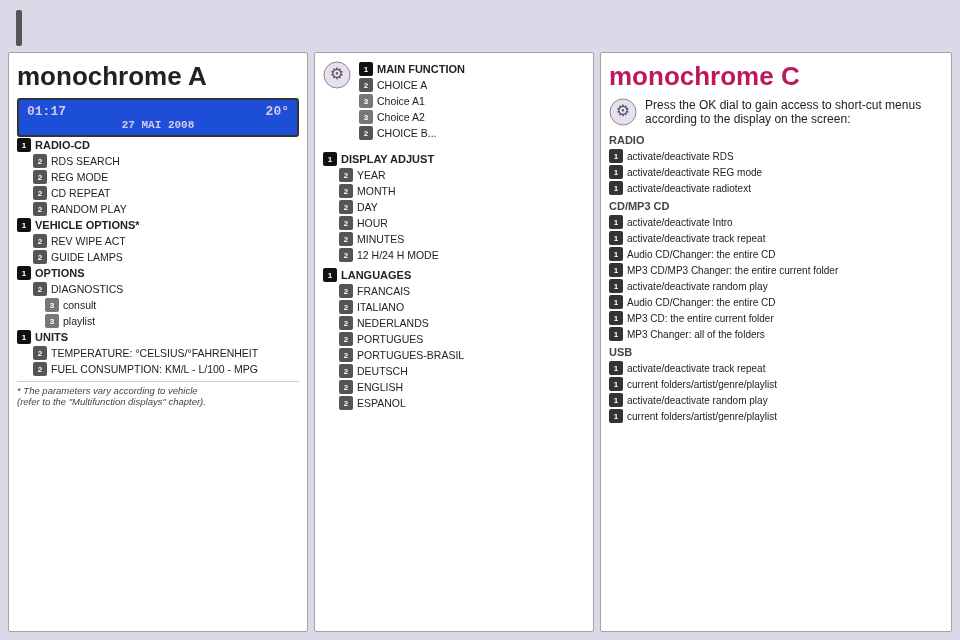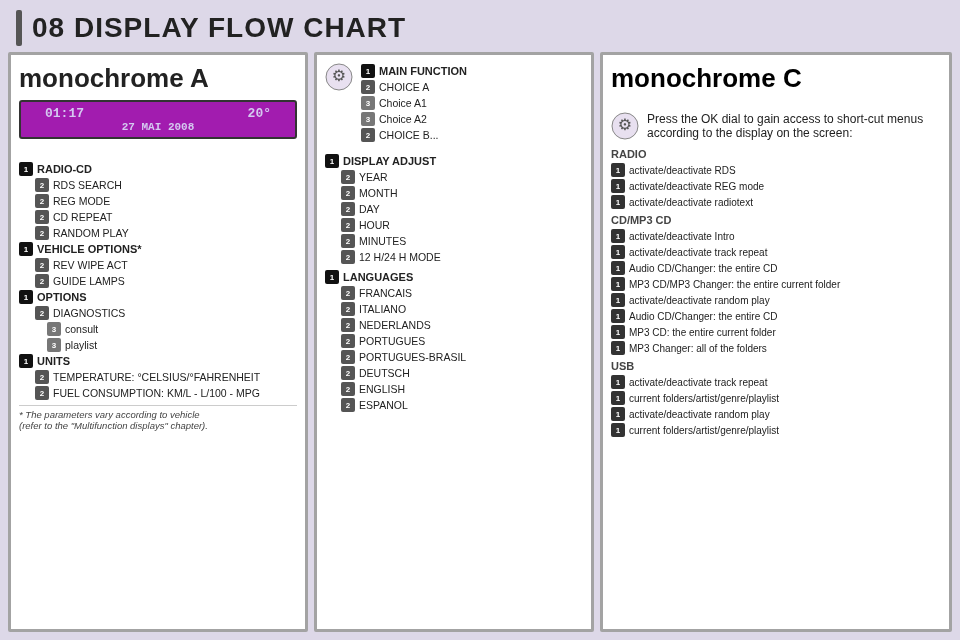--- a/index.html
+++ b/index.html
@@ -37,45 +37,45 @@
     .main-content {
       display: flex;
       gap: 6px;
       padding: 0 8px 4px 8px;
       height: calc(640px - 56px);
     }
 
     
     .panel {
       background: white;
-      border: 3px solid #a3a3a3;
+      border: 1px solid #a3a3a3;
       border-radius: 2px;
       padding: 8px;
       flex: 1;
     }
 
     .panel-left { flex: 0 0 300px; }
     .panel-center { flex: 0 0 280px; }
     .panel-right { flex: 1; }
 
     
     .mono-title {
       font-size: 26px;
       font-weight: bold;
       color: #222;
       margin-bottom: 6px;
     }
 
     
     .lcd-display {
-      background: #a21caf;
+      background: #1d4ed8;
       border: 2px solid #333;
       border-radius: 3px;
-      padding: 4px 24px;
-      margin-bottom: 22px;
+      padding: 4px 8px;
+      margin-bottom: 0;
       text-align: center;
       color: #d4c8f0;
       font-family: 'Courier New', monospace;
       font-size: 13px;
       font-weight: bold;
     }
     .lcd-row1 { display: flex; justify-content: space-between; }
     .lcd-row2 { font-size: 11px; font-family: Liberation Mono, monospace; }
     .menu-item {
       display: flex;
@@ -111,21 +111,21 @@
       display: flex;
       align-items: flex-start;
       gap: 8px;
       margin-bottom: 10px;
     }
     .main-func-list { font-size: 10.5px; color: #222; }
     .main-func-list .mf-item { display: flex; gap: 4px; align-items: center; padding: 1px 0; }
     .mf-bold { font-weight: bold; font-size: 11px; }
 
     
-    .mono-c-title { font-size: 26px; font-weight: bold; color: #000000; margin-bottom: 18px; }
+    .mono-c-title { font-size: 26px; font-weight: bold; color: #be185d; margin-bottom: 6px; }
     .right-top {
       display: flex;
       align-items: flex-start;
       gap: 8px;
       margin-bottom: 8px;
       font-size: 10.5px;
       color: #222;
     }
     .right-section-title { font-size: 11px; font-weight: bold; color: #444; margin: 4px 0 2px 0; }
     .right-item {
@@ -149,21 +149,20 @@
     }
 
     
     .gear-svg { width: 28px; height: 28px; }
   </style>
 </head>
 <body>
 
 <div class="header">
   <div class="header-bar"></div>
-  <div class="header-title">08 DISPLAY FLOW CHART</div>
 </div>
 
 <div class="main-content">
 
   <div class="panel panel-left">
     <div class="mono-title">monochrome A</div>
     <div class="lcd-display">
       <div class="lcd-row1">
         <span>01:17</span>
         <span>20°</span>

